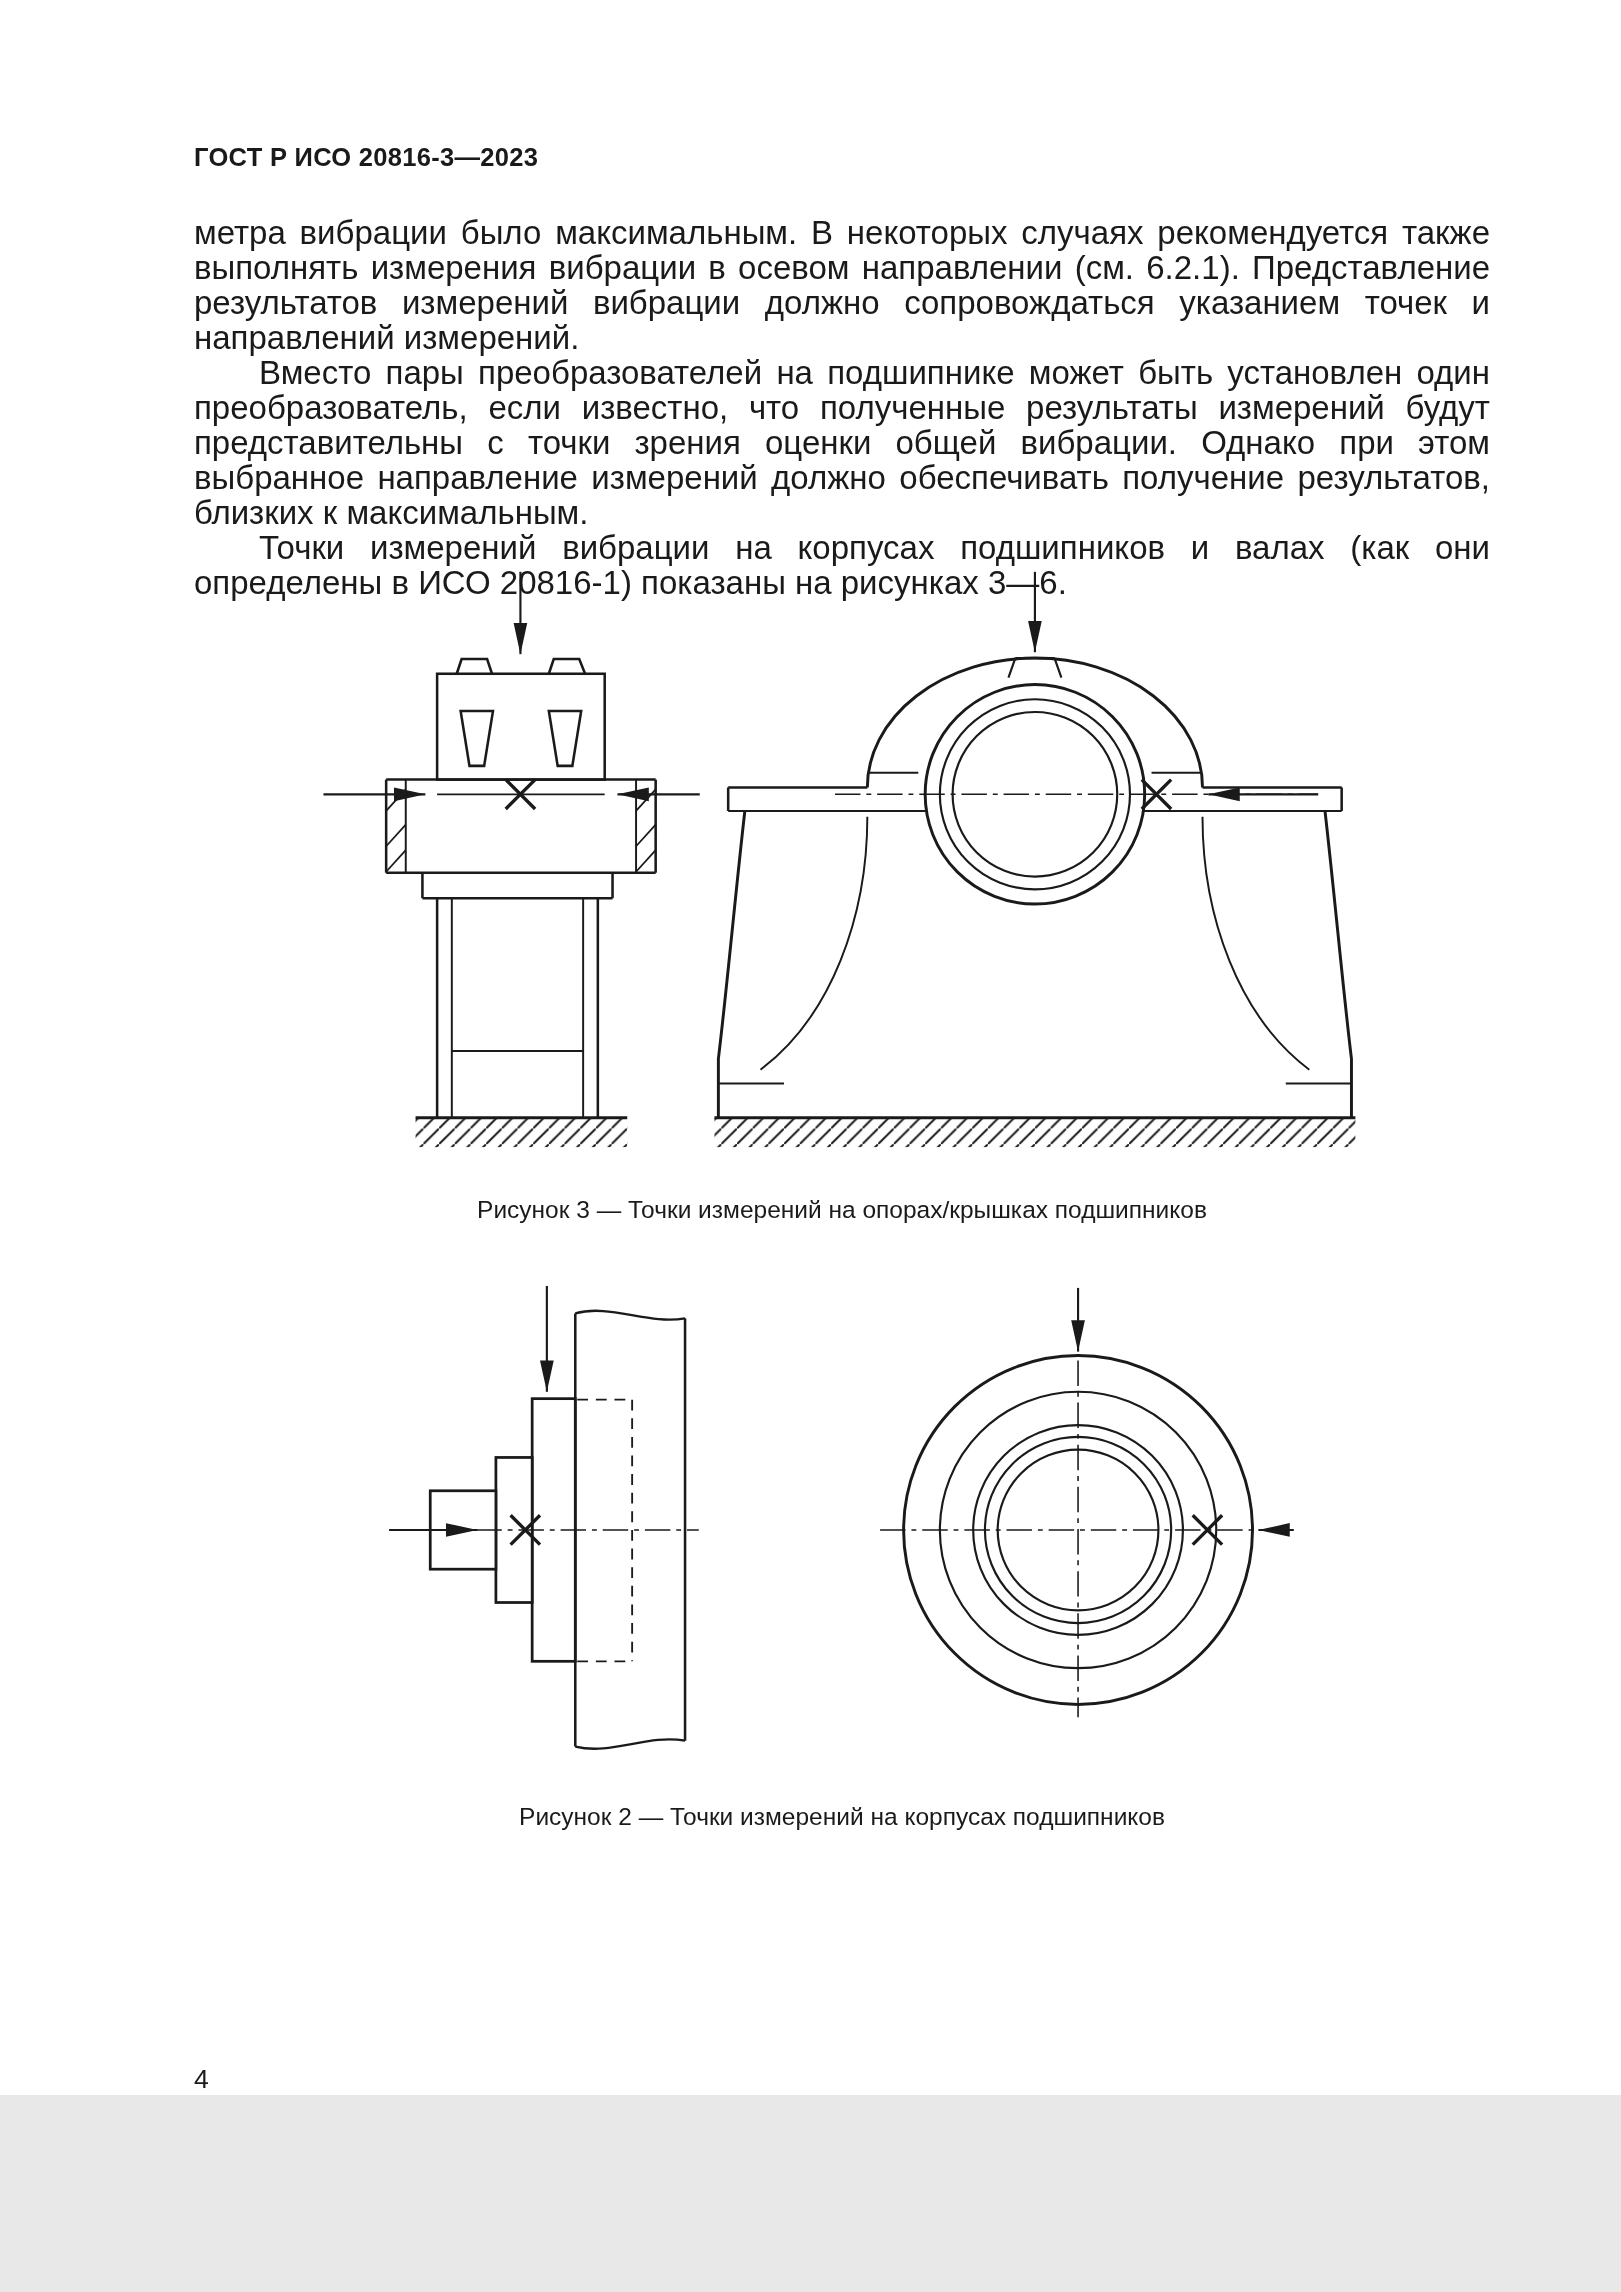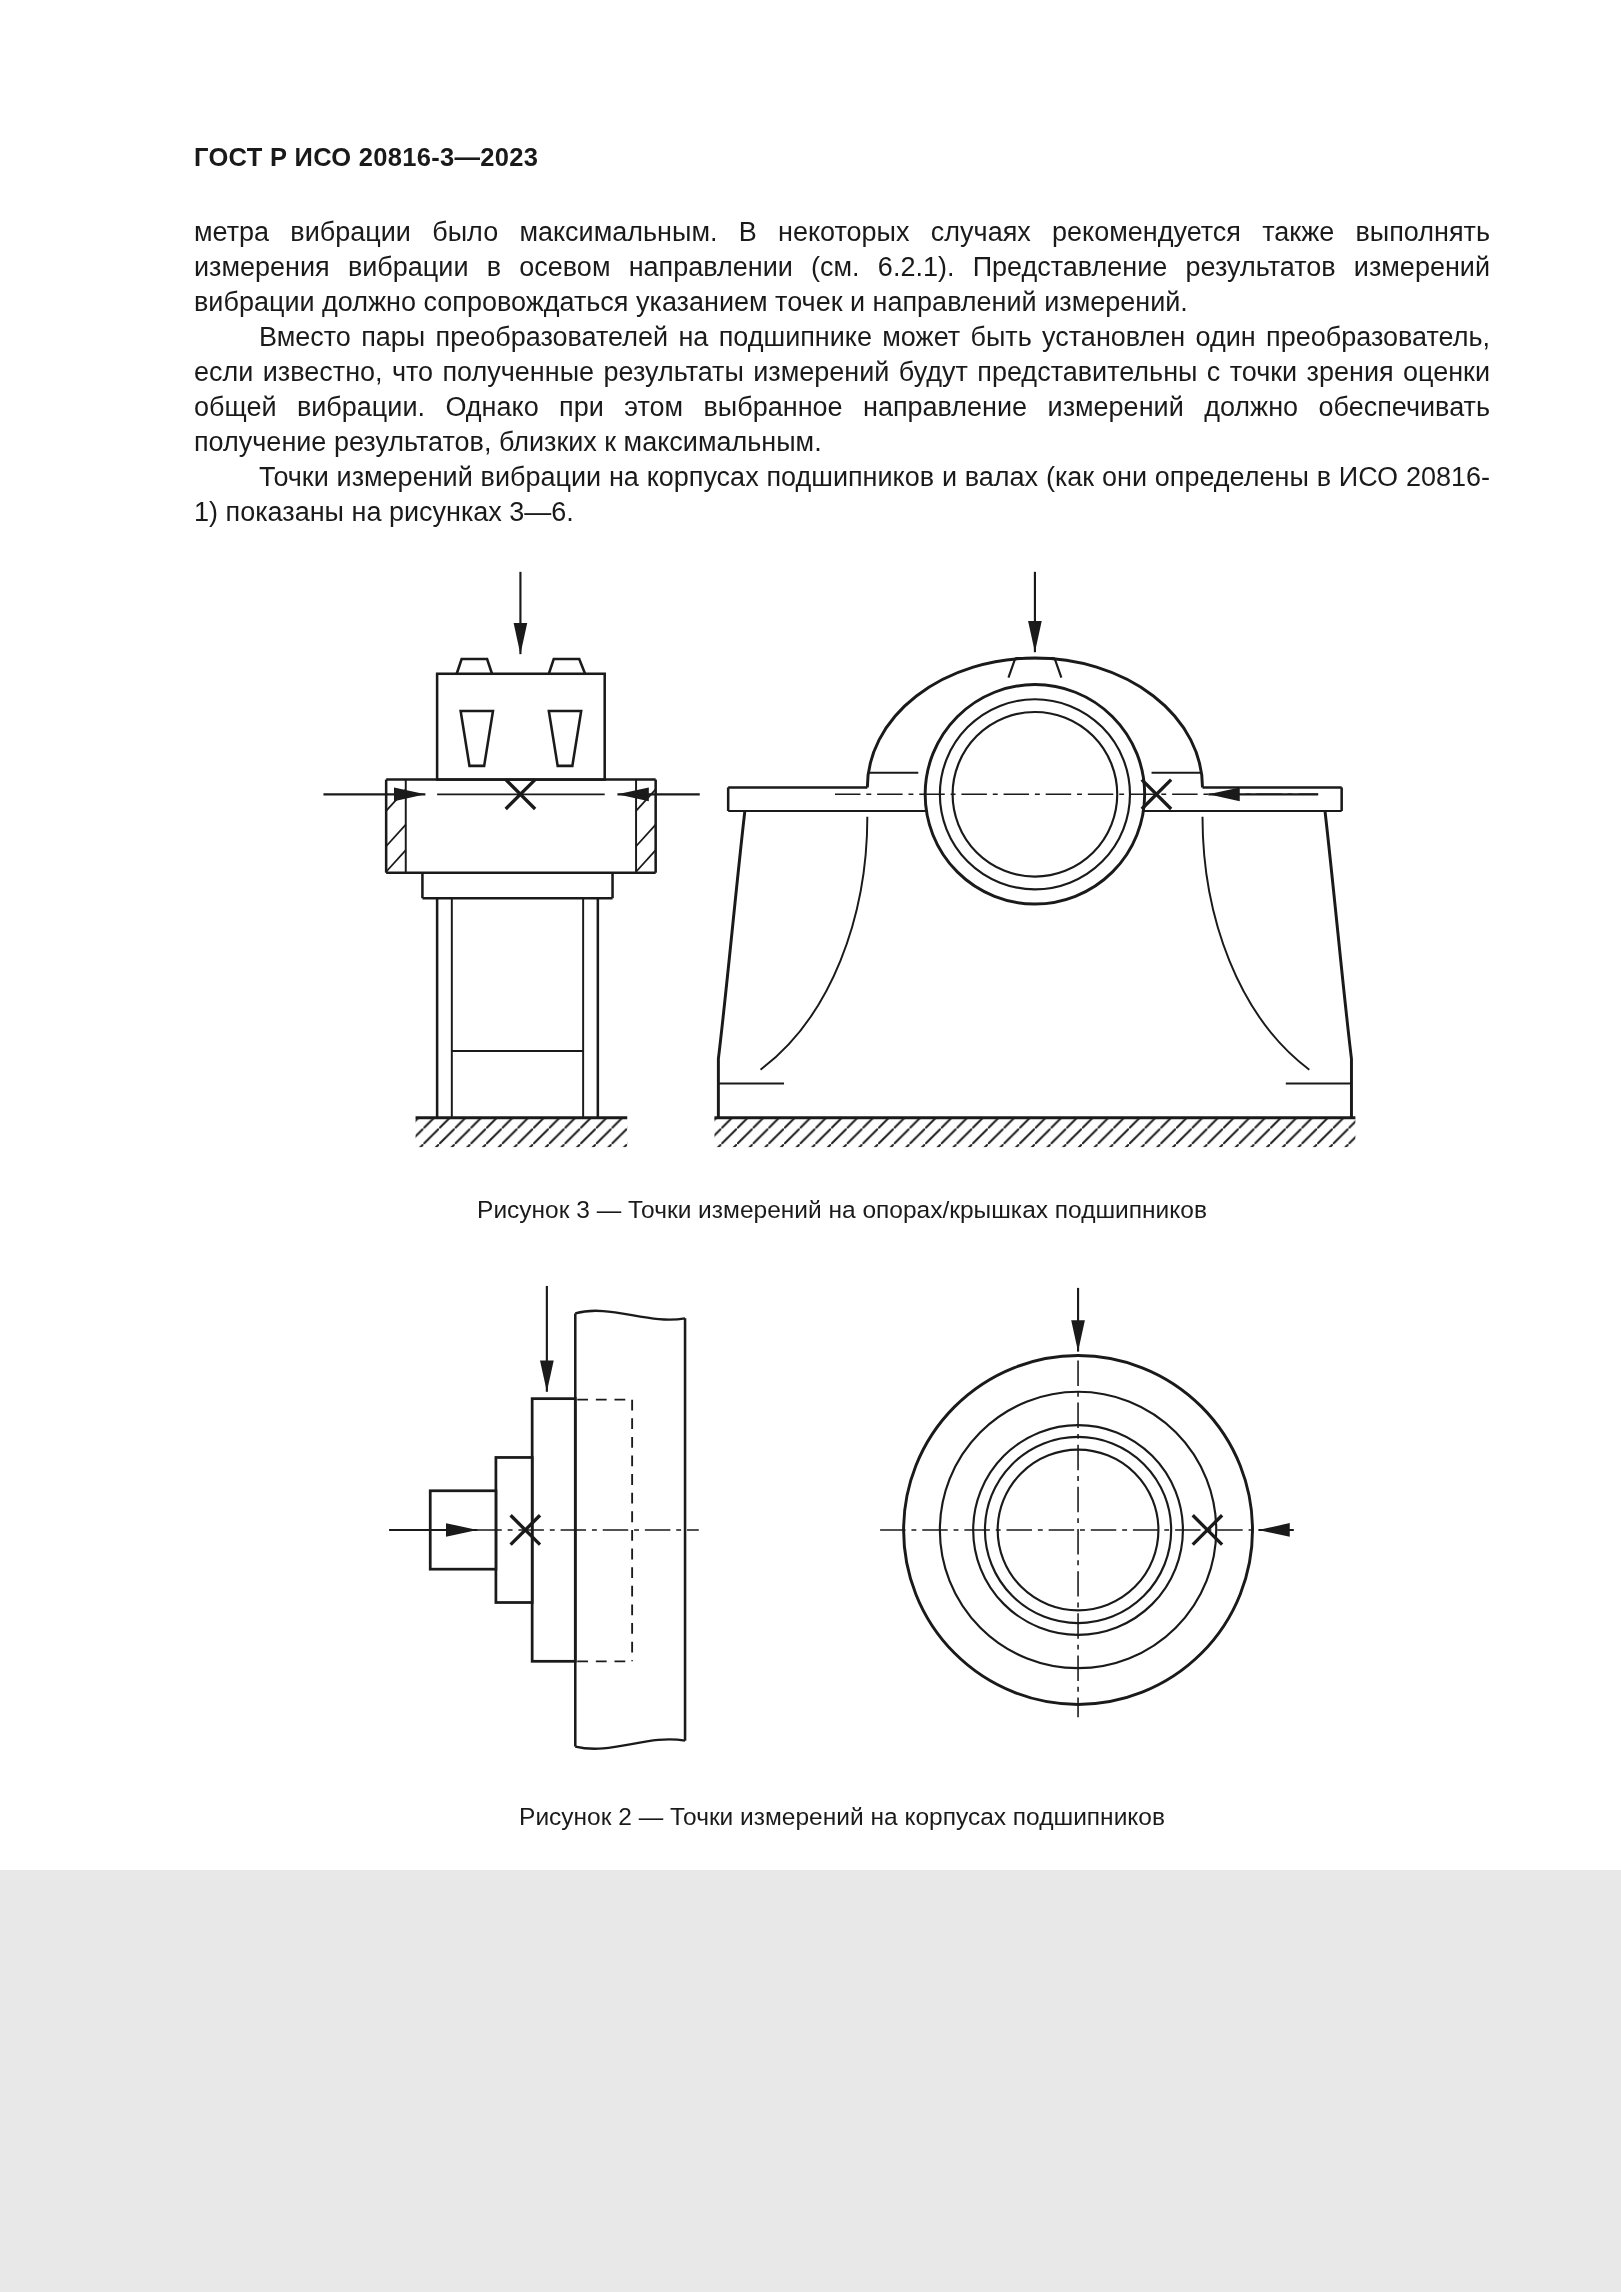--- a/index.html
+++ b/index.html
@@ -1,39 +1,39 @@
 <!DOCTYPE html>
 <html><head>
 <meta charset="utf-8">
 <style>
   html, body { margin: 0; padding: 0; background: #e8e8e8; }
   .page {
     position: relative;
     width: 1621px;
-    height: 1870px;
+    height: 2095px;
     margin: 0 auto;
     background: #ffffff;
     font-family: "Liberation Sans", sans-serif;
     color: #1a1a1a;
     overflow: hidden;
   }
   .doc-header {
     position: absolute;
     left: 194px;
     top: 143px;
     font-size: 25.5px;
     font-weight: bold;
     letter-spacing: 0.3px;
   }
   .bodytext {
     position: absolute;
     left: 194px;
     top: 215px;
     width: 1296px;
-    font-size: 27px;
+    font-size: 33px;
     line-height: 35px;
     text-align: justify;
   }
   .bodytext p { margin: 0; }
   .bodytext p.indent { text-indent: 65px; }
   .fig { position: absolute; left: 0; }
   .fig1 { top: 564px; }
   .fig2 { top: 1274px; }
   .caption {
     position: absolute;

